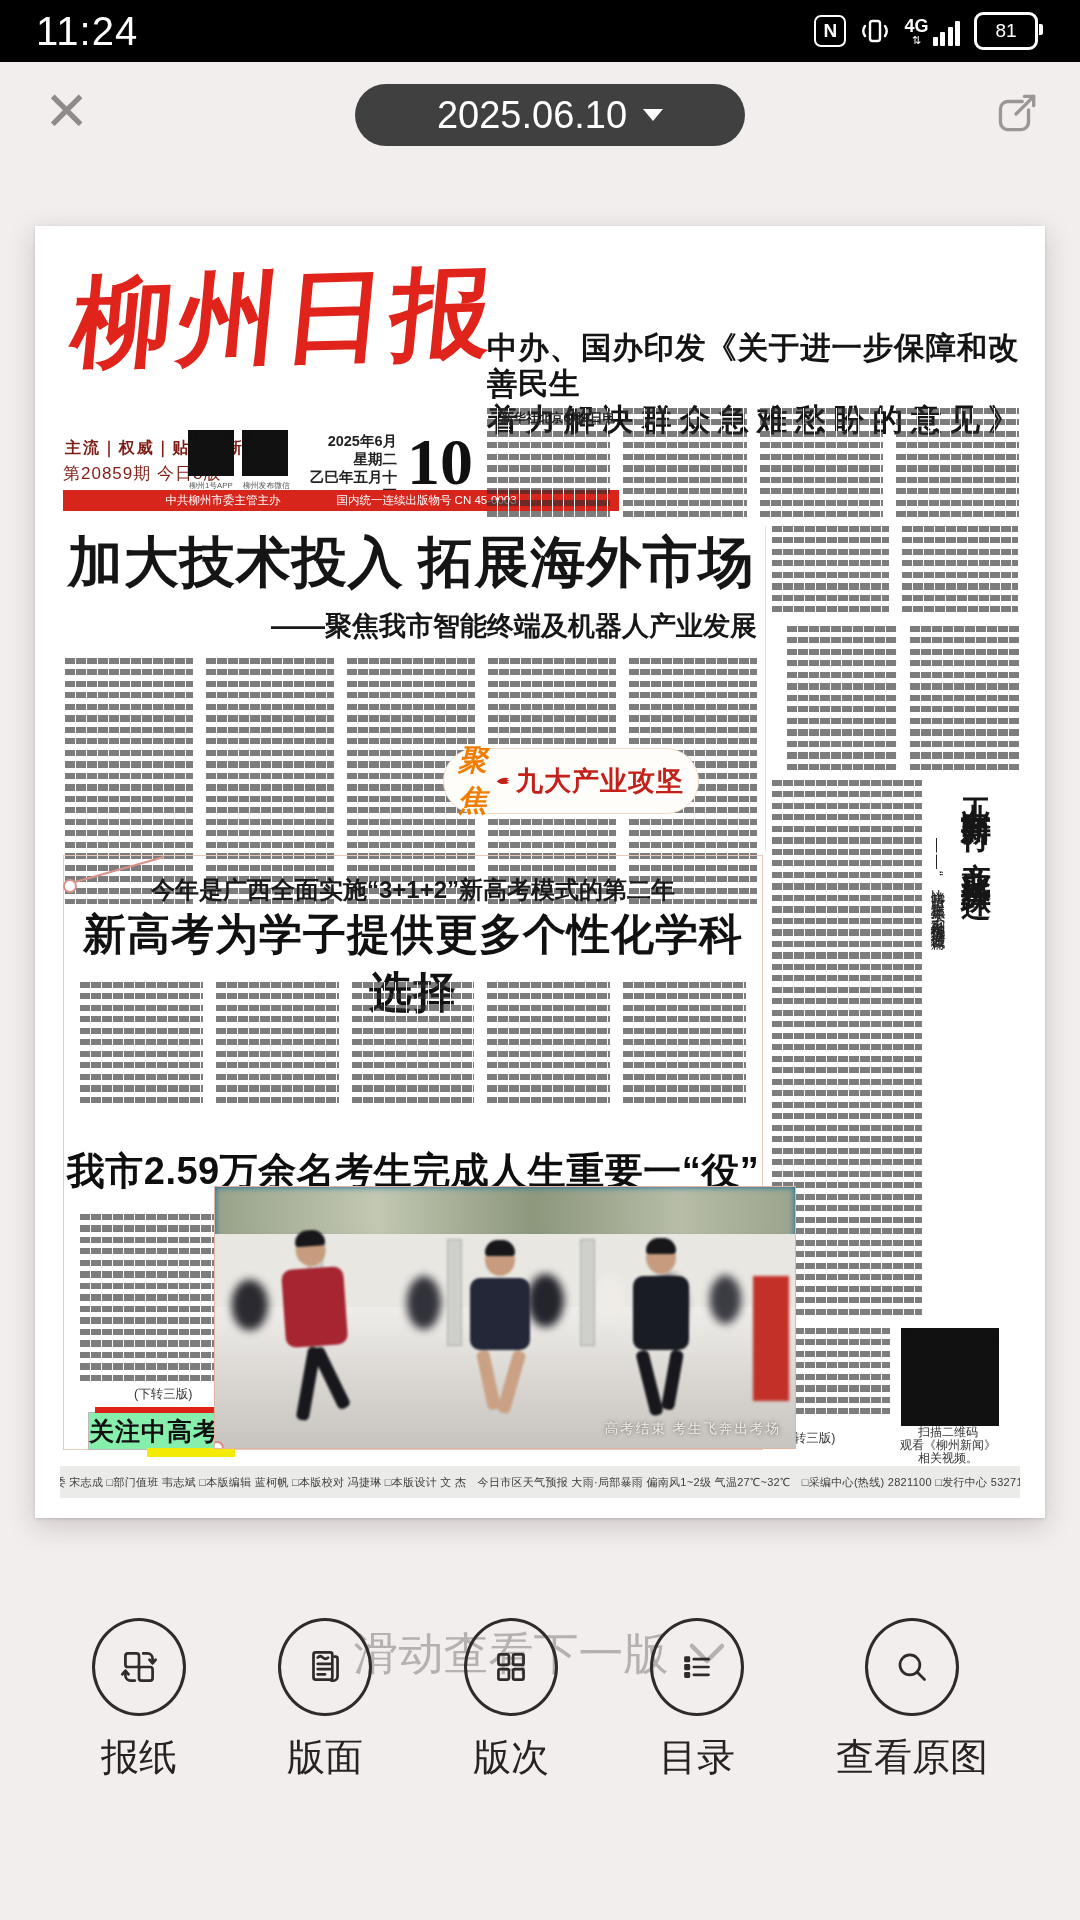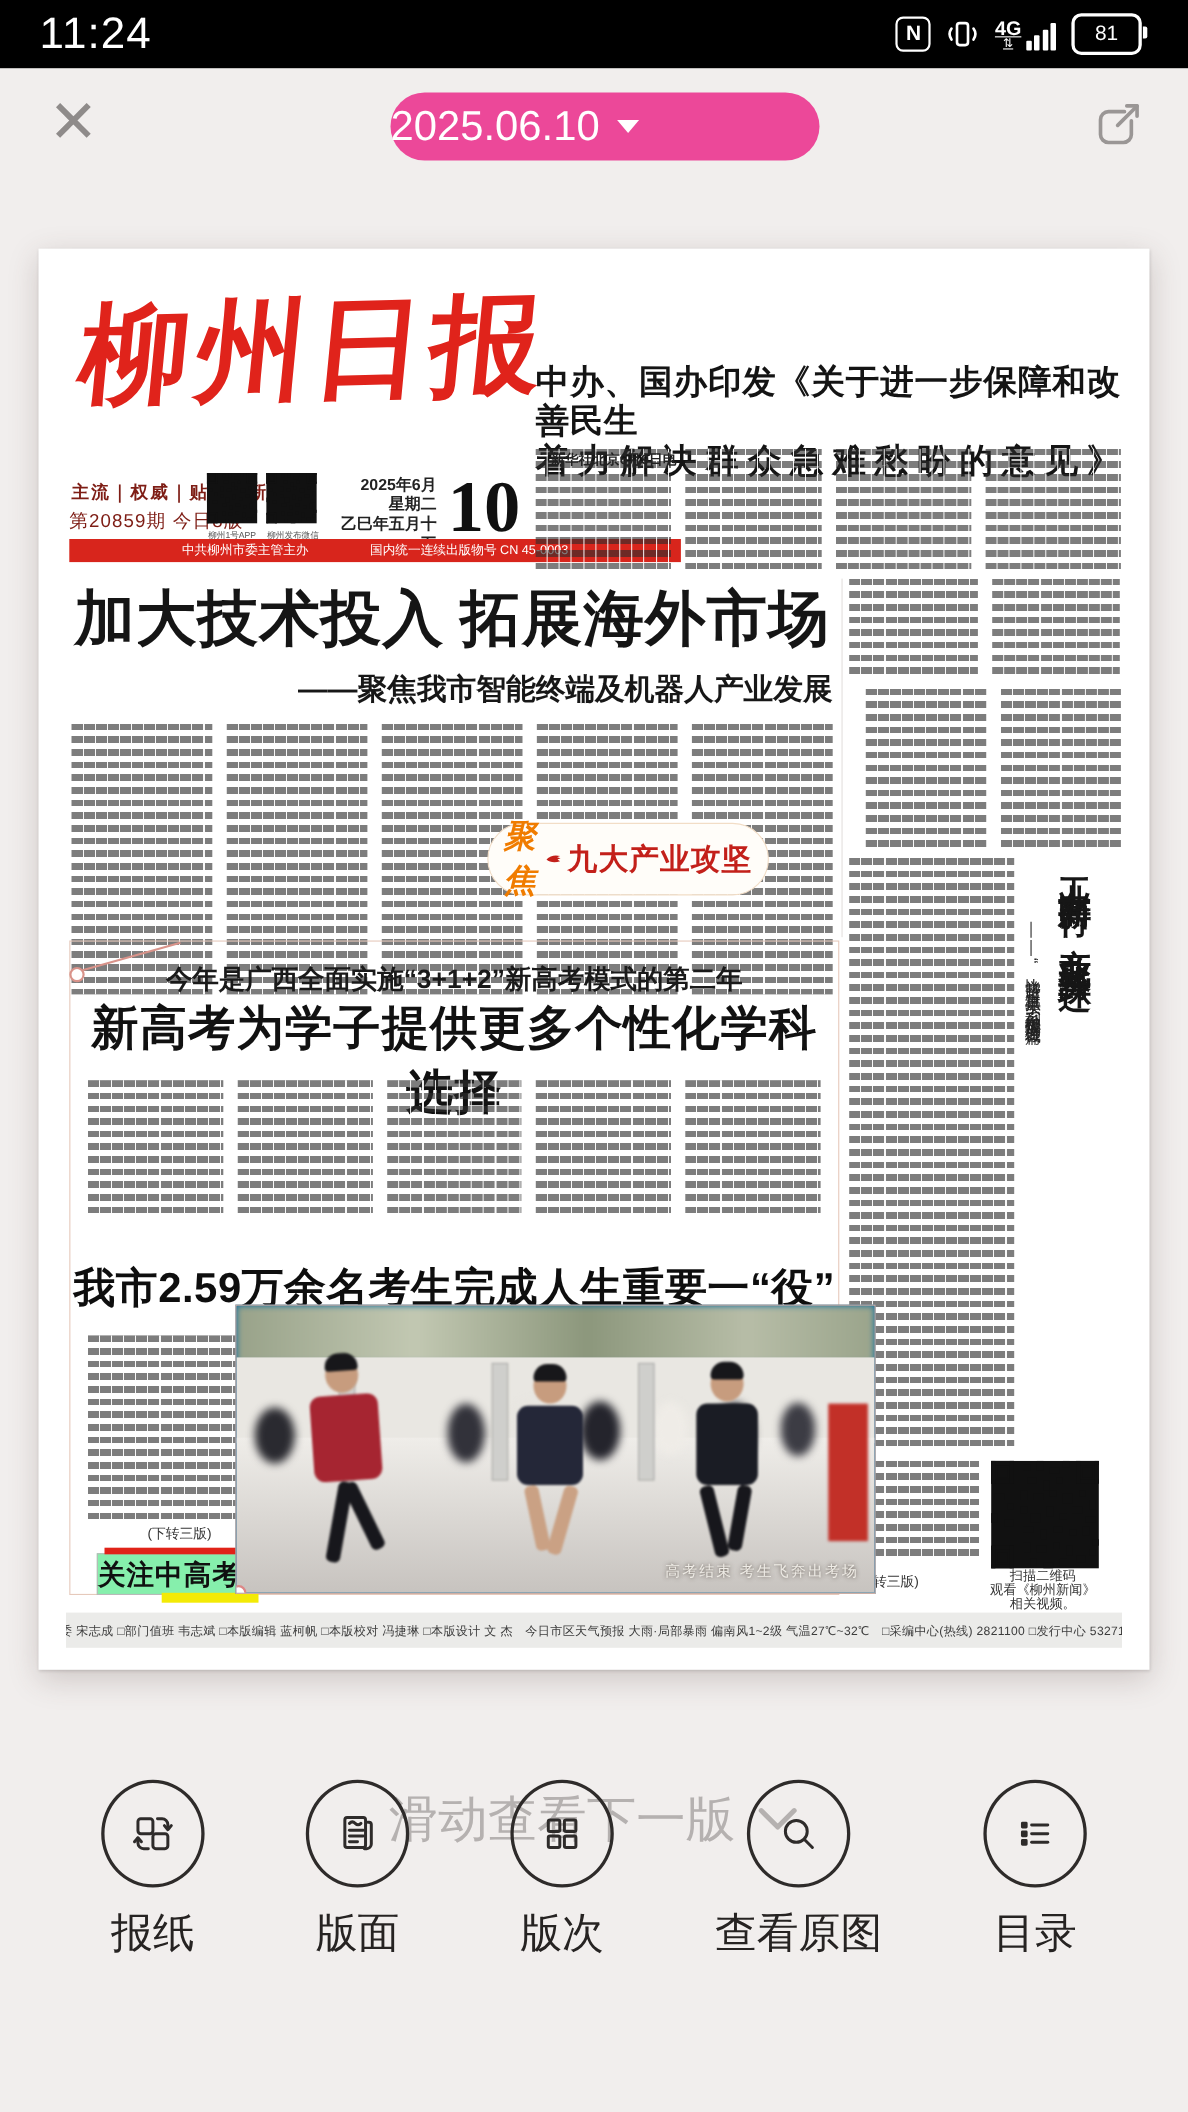--- a/index.html
+++ b/index.html
@@ -6,34 +6,34 @@
   body{width:1080px;height:1920px;background:#f1eeed;position:relative;overflow:hidden;
        font-family:"Liberation Sans",sans-serif;-webkit-font-smoothing:antialiased;}
 
   
   #statusbar{position:absolute;left:0;top:0;width:1080px;height:62px;background:#000;color:#fff;
              display:flex;align-items:center;justify-content:space-between;padding:0 36px;box-sizing:border-box;}
   #statusbar .time{font-size:40px;letter-spacing:1px;}
   .sticons{display:flex;align-items:center;gap:14px;}
   .nfc{border:2.5px solid #fff;border-radius:7px;width:28px;height:28px;display:flex;align-items:center;justify-content:center;
        font-size:19px;font-weight:bold;}
-  .net{display:flex;align-items:flex-end;gap:4px;text-decoration:underline;}
+  .net{display:flex;align-items:flex-end;gap:4px;}
   .net .g4{display:flex;flex-direction:column;align-items:center;line-height:1;}
   .net .g4 b{font-size:18px;}
   .net .g4 i{font-style:normal;font-size:11px;line-height:1;}
   .bars{display:flex;align-items:flex-end;gap:2.5px;height:26px;}
   .bars i{width:5px;background:#fff;border-radius:1px;}
   .batt{border:3px solid #fff;border-radius:9px;width:58px;height:32px;display:flex;align-items:center;justify-content:center;
         font-size:19px;position:relative;margin-right:6px;}
   .batt .nub{position:absolute;right:-8px;top:9px;width:4px;height:11px;background:#fff;border-radius:0 2px 2px 0;}
 
   
   #closebtn{position:absolute;left:44px;top:84px;font-size:54px;color:#8f8b8a;font-weight:300;line-height:1;cursor:pointer;}
-  #datepill{position:absolute;left:355px;top:84px;width:390px;height:62px;border-radius:31px;background:#ec4899;
-            display:flex;align-items:center;justify-content:flex-start;gap:16px;color:#fff;font-size:38px;cursor:pointer;}
+  #datepill{position:absolute;left:355px;top:84px;width:390px;height:62px;border-radius:31px;background:#404040;
+            display:flex;align-items:center;justify-content:center;gap:16px;color:#fff;font-size:38px;cursor:pointer;}
   #datepill .caret{width:0;height:0;border-left:10px solid transparent;border-right:10px solid transparent;border-top:12px solid #fff;}
   #sharebtn{position:absolute;right:38px;top:88px;width:54px;height:54px;cursor:pointer;}
   #sharebtn svg{stroke:#9a9695;stroke-width:3.2;fill:none;stroke-linecap:round;stroke-linejoin:round;}
 
   
   #paper{position:absolute;left:35px;top:226px;width:1010px;height:1292px;background:#fff;
          box-shadow:0 8px 26px rgba(80,60,55,.22), 0 1px 3px rgba(0,0,0,.15);}
 
   .logo{position:absolute;left:38px;top:28px;font-family:"Liberation Serif",serif;font-weight:700;
         color:#e0231b;font-size:100px;letter-spacing:6px;transform:skewX(-7deg) rotate(-1.5deg);line-height:1.3;}
@@ -450,34 +450,34 @@
         <rect x="10" y="24" width="10" height="10" rx="1.5"></rect>
         <rect x="24" y="24" width="10" height="10" rx="1.5"></rect>
       </svg>
     </div>
     <div class="lbl">版次</div>
   </div>
 
   <div class="navitem">
     <div class="circ">
       <svg width="46" height="46" viewBox="0 0 44 44">
-        <circle cx="20" cy="20" r="9.5"></circle>
-        <path d="M27.5 27.5 L34 34"></path>
-      </svg>
-    </div>
-    <div class="lbl">查看原图</div>
-  </div>
-
-  <div class="navitem">
-    <div class="circ">
-      <svg width="46" height="46" viewBox="0 0 44 44">
         <rect x="11" y="13" width="3.2" height="3.2" fill="#2e2b2a"></rect>
         <rect x="11" y="20.5" width="3.2" height="3.2" fill="#2e2b2a"></rect>
         <rect x="11" y="28" width="3.2" height="3.2" fill="#2e2b2a"></rect>
         <path d="M19 14.5 h14"></path>
           <path d="M19 22 h14"></path>
           <path d="M19 29.5 h14"></path>
       </svg>
     </div>
     <div class="lbl">目录</div>
   </div>
 
+  <div class="navitem">
+    <div class="circ">
+      <svg width="46" height="46" viewBox="0 0 44 44">
+        <circle cx="20" cy="20" r="9.5"></circle>
+        <path d="M27.5 27.5 L34 34"></path>
+      </svg>
+    </div>
+    <div class="lbl">查看原图</div>
+  </div>
+
 </div>
 
 </body></html>

